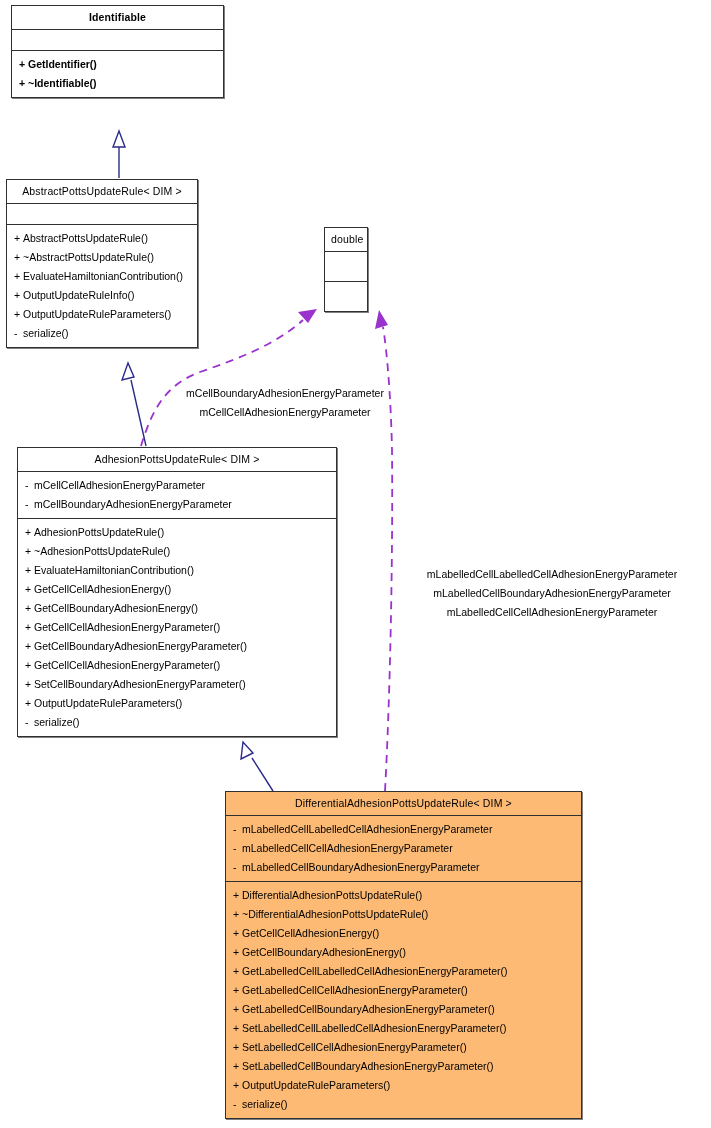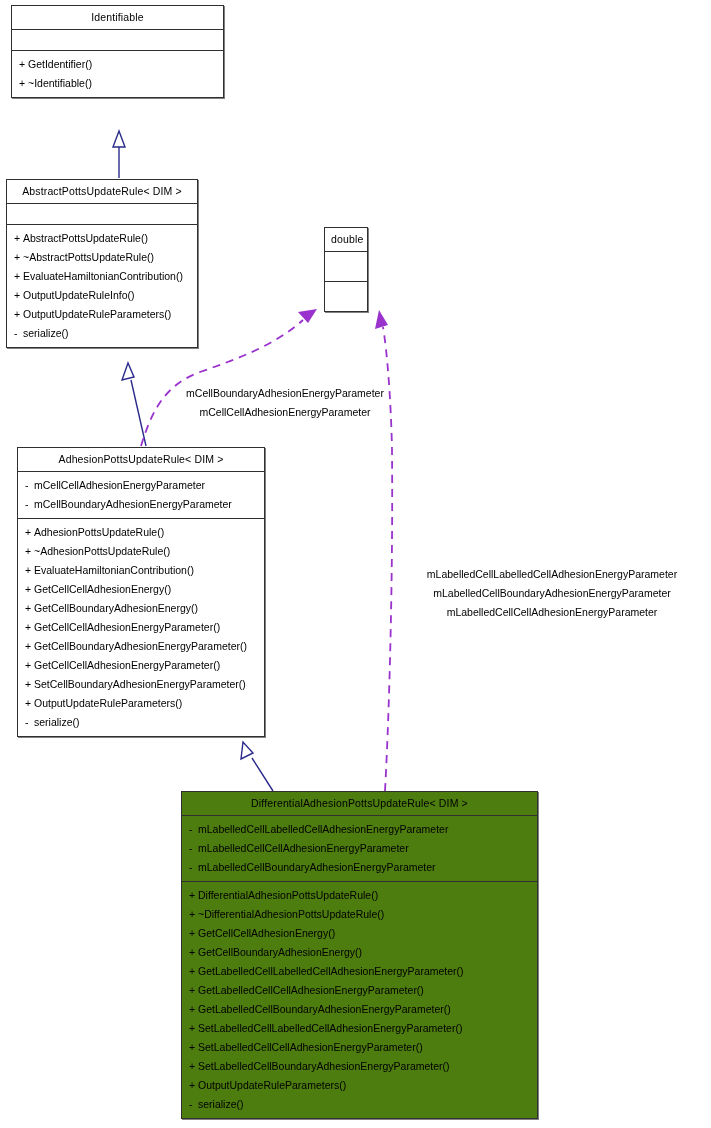--- a/index.html
+++ b/index.html
@@ -26,21 +26,22 @@
     pointer-events: none;
   }
   .uml-class {
     position: absolute;
     box-sizing: border-box;
     border: 1px solid #303030;
     background: #ffffff;
     box-shadow: 1px 1px 0 0 #808080;
   }
   .uml-class.filled {
-    background: #4d7c0f;
+    background: #fdba74;
+    margin-left: 44px;
   }
   .cls-title {
     text-align: center;
     font-size: 10.5px;
     color: #000000;
     padding: 5px 6px 5px 6px;
     line-height: 13px;
     letter-spacing: 0.15px;
     white-space: nowrap;
   }
@@ -101,21 +102,21 @@
       <path d="M 141,446 C 152,410 165,385 200,372 C 240,358 275,345 303,320" fill="none" stroke="#9a32cd" stroke-width="1.8" stroke-dasharray="8,6"></path>
       <polygon points="317,309 298,312 308,323" fill="#9a32cd"></polygon>
     </g>
 
     <g>
       <path d="M 385,791 C 390,700 393,560 392,450 C 391,400 387,350 383,327" fill="none" stroke="#9a32cd" stroke-width="1.8" stroke-dasharray="8,6"></path>
       <polygon points="379,310 375,329 388,325" fill="#9a32cd"></polygon>
     </g>
   </svg>
 
-  <div class="uml-class" style="left:11px; top:5px; width:213px;">
+  <div class="uml-class" style="left:11px; top:5px; width:213px;font-weight:bold;">
     <div class="cls-title">Identifiable</div>
     <div class="cls-sep"></div>
     <div class="cls-compartment empty"></div>
     <div class="cls-sep"></div>
     <div class="cls-compartment">
       <div class="member"><span class="vis">+</span><span>GetIdentifier()</span></div>
       <div class="member"><span class="vis">+</span><span>~Identifiable()</span></div>
     </div>
   </div>
 
@@ -135,21 +136,21 @@
   </div>
 
   <div class="uml-class" style="left:324px; top:227px; width:44px;">
     <div class="cls-title">double</div>
     <div class="cls-sep"></div>
     <div class="cls-compartment empty" style="height:29px;"></div>
     <div class="cls-sep"></div>
     <div class="cls-compartment empty" style="height:29px;"></div>
   </div>
 
-  <div class="uml-class" style="left:17px; top:447px; width:248px;">
+  <div class="uml-class" style="left:17px; top:447px; width:320px;">
     <div class="cls-title">AdhesionPottsUpdateRule&lt; DIM &gt;</div>
     <div class="cls-sep"></div>
     <div class="cls-compartment">
       <div class="member"><span class="vis">-</span><span>mCellCellAdhesionEnergyParameter</span></div>
       <div class="member"><span class="vis">-</span><span>mCellBoundaryAdhesionEnergyParameter</span></div>
     </div>
     <div class="cls-sep"></div>
     <div class="cls-compartment">
       <div class="member"><span class="vis">+</span><span>AdhesionPottsUpdateRule()</span></div>
       <div class="member"><span class="vis">+</span><span>~AdhesionPottsUpdateRule()</span></div>

